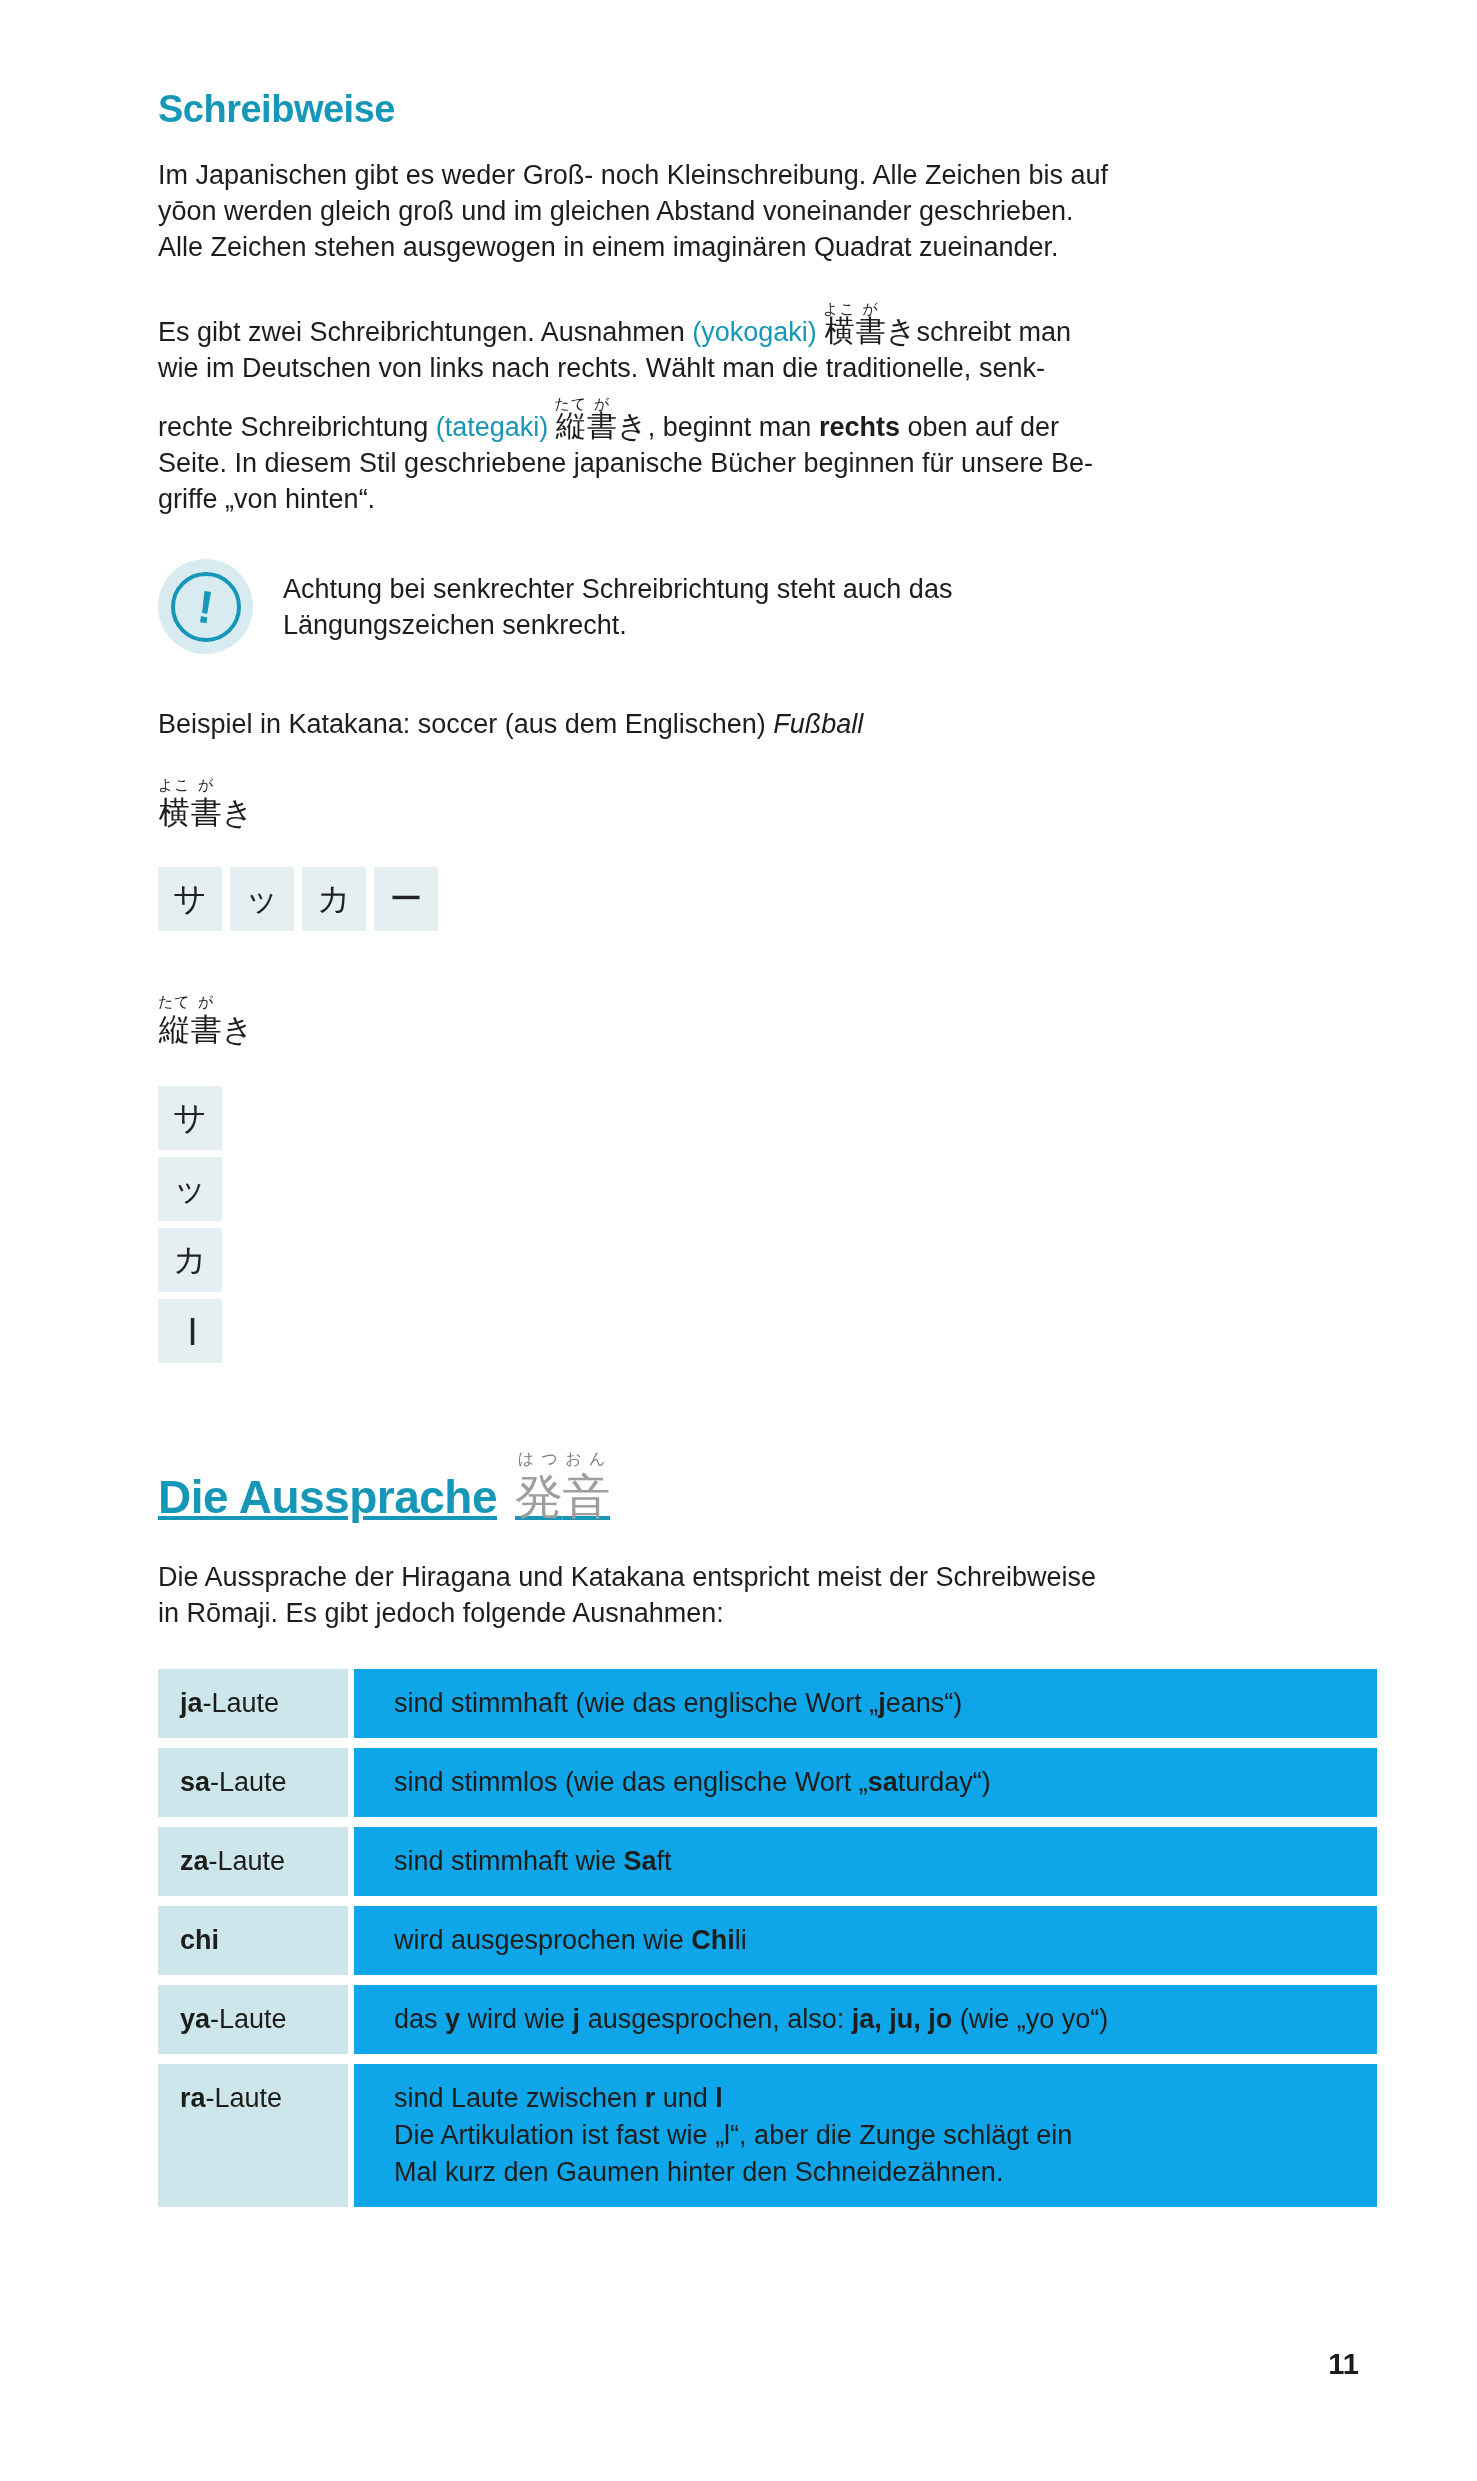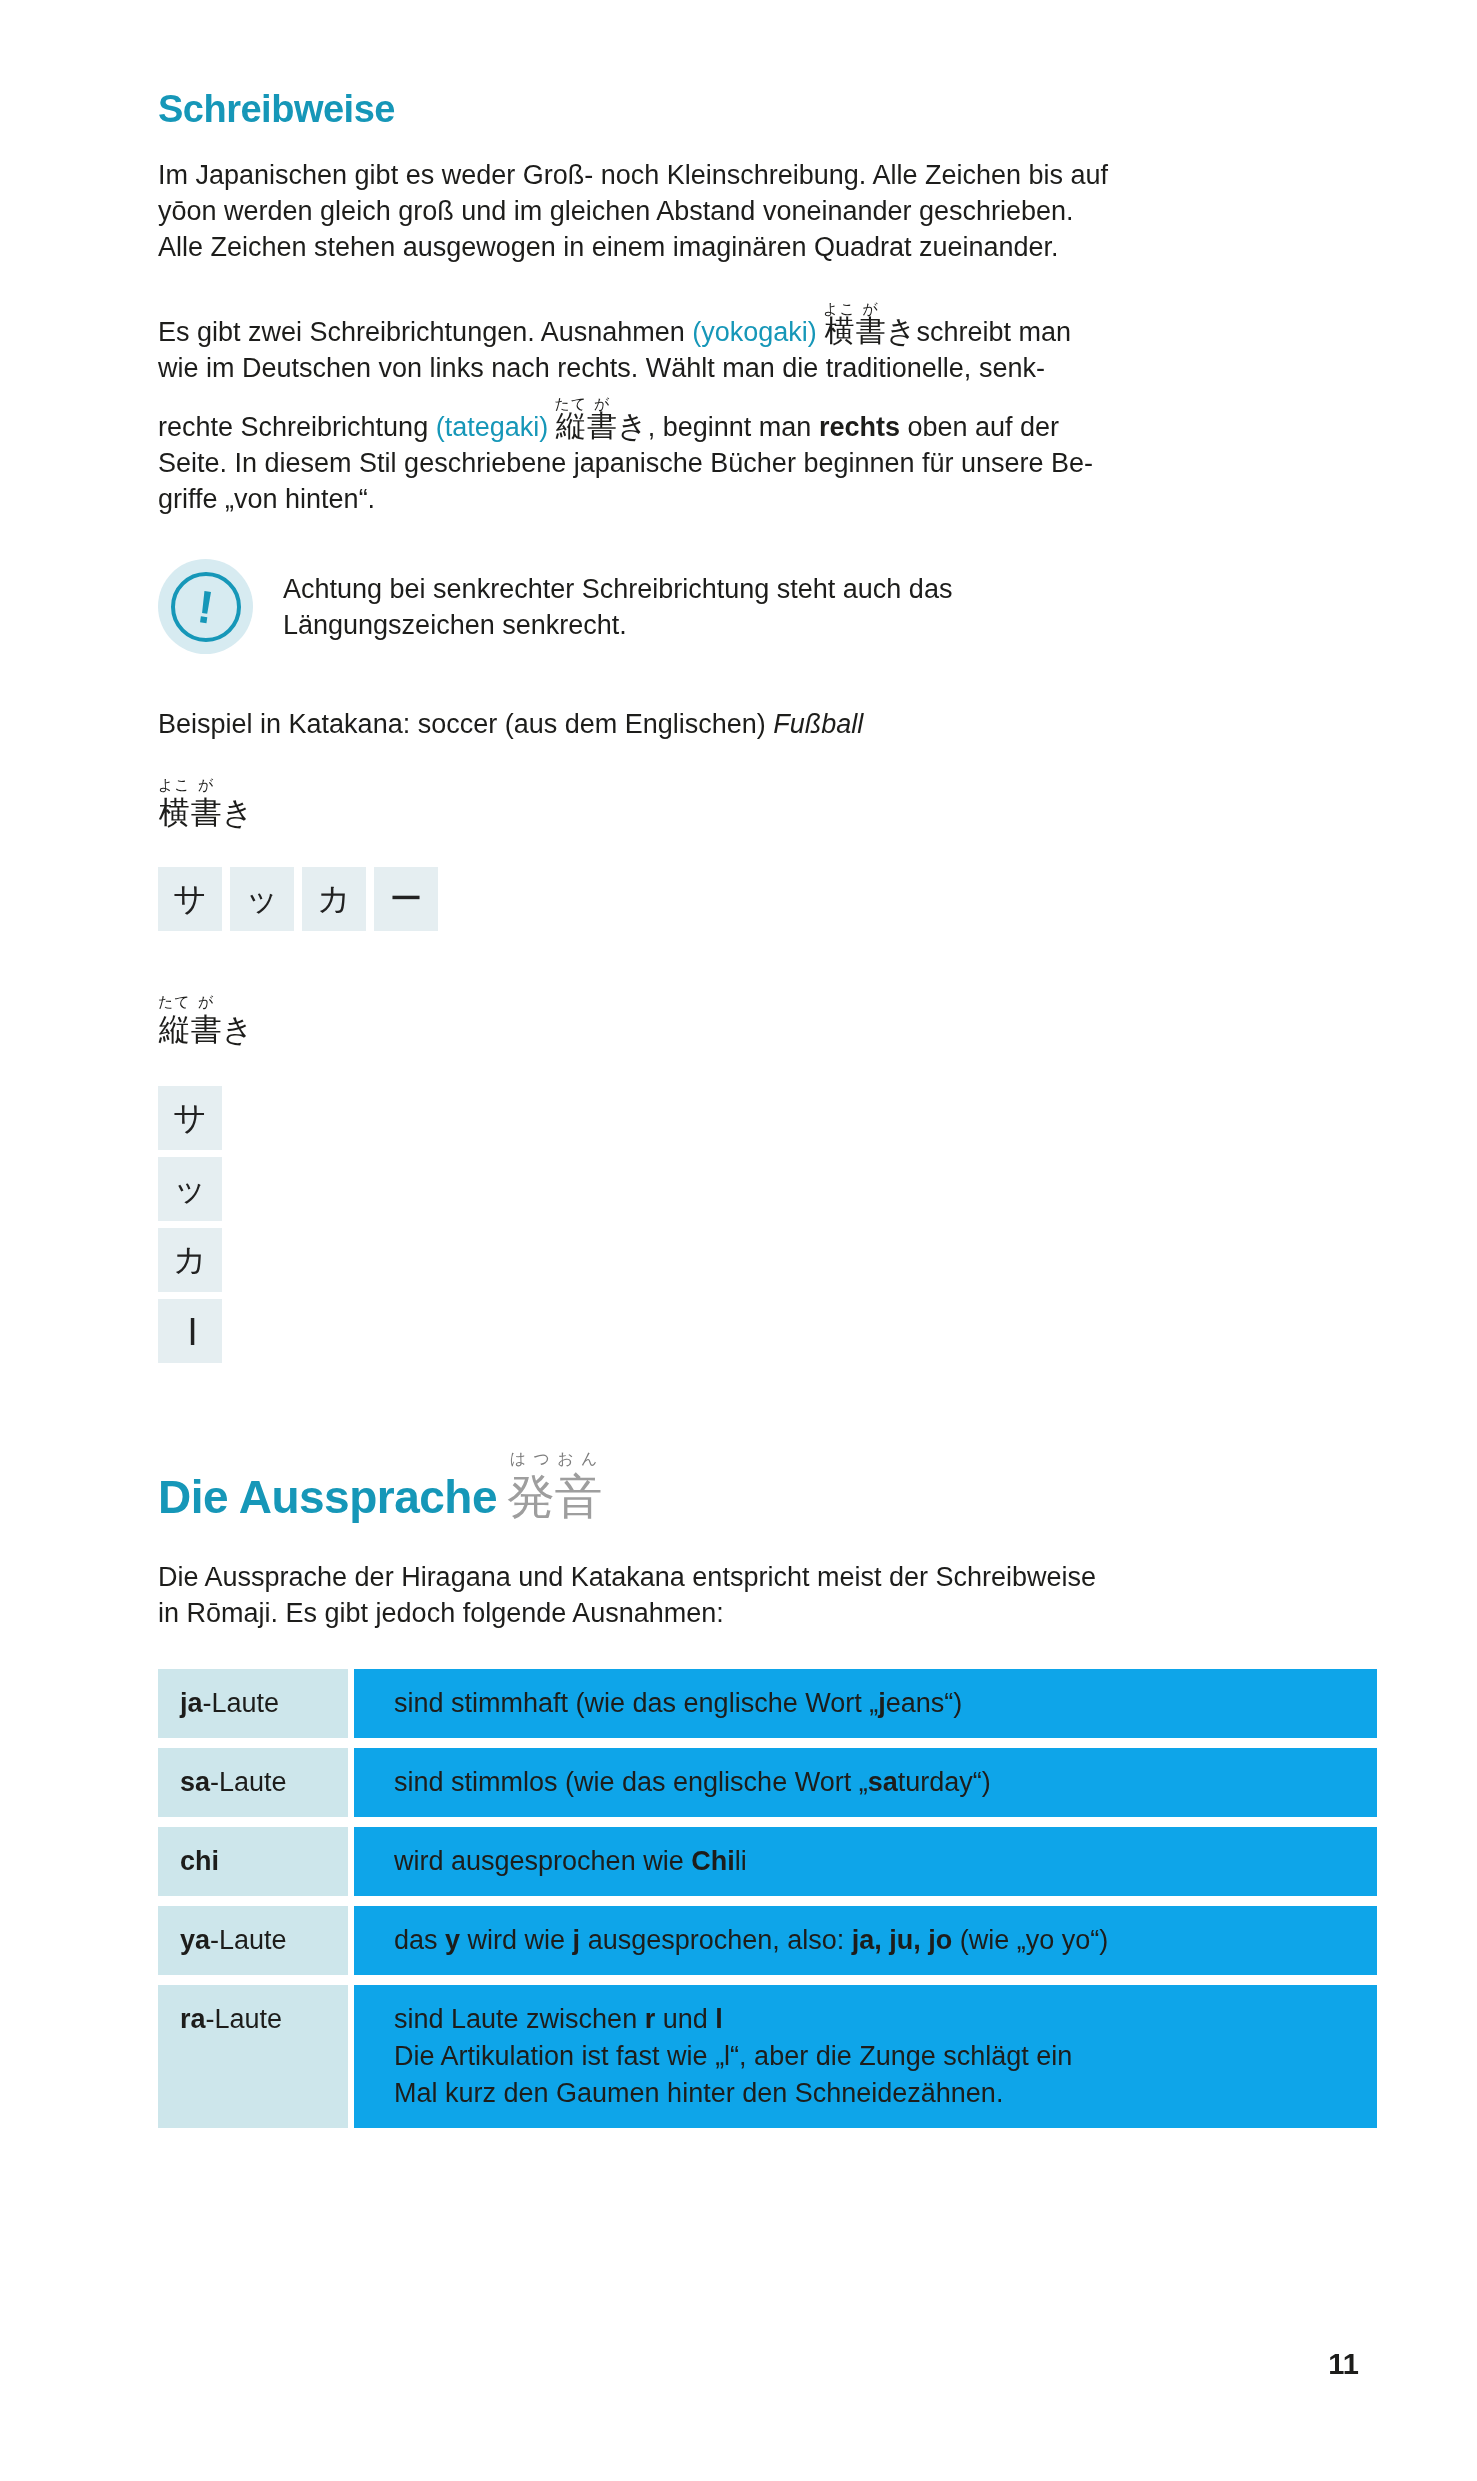--- a/index.html
+++ b/index.html
@@ -8,23 +8,23 @@
     font-family:"Liberation Sans", sans-serif;
     color:#1d1d1b;overflow:hidden;
   }
   main{padding:0 100px 0 158px;}
 
   h1{
     font-size:38px;font-weight:bold;color:#1697b8;
     margin:88px 0 26px 0;letter-spacing:-0.5px;
   }
   h2{
-    display:flex;align-items:baseline;gap:10px;
+    display:flex;align-items:baseline;gap:18px;
     font-size:46px;font-weight:bold;color:#1697b8;
-    margin:86px 0 30px 0;letter-spacing:-0.5px;
+    margin:86px 0 30px 0;letter-spacing:-0.5px;text-decoration:underline;
   }
   .h2jp{font-weight:normal;}
   .h2jp ruby{font-family:"DejaVu Serif", serif;font-size:48px;color:#9e9e9e;font-weight:normal;}
   .h2jp rt{font-size:16px;color:#7d7d7d;letter-spacing:2px;padding-bottom:6px;}
 
   .para{font-size:27px;line-height:36px;margin:0 0 26px 0;}
   .para .line{min-height:36px;}
   .line:has(ruby){padding-top:22px;}
 
   .b, b{font-weight:bold;}
@@ -172,20 +172,26 @@
           <div class="line">sind stimmhaft (wie das englische Wort „<b>j</b>eans“)</div>
         </div>
       </div>
       <div class="trow">
         <div class="tkey"><b>sa</b>-Laute</div>
         <div class="tval">
           <div class="line">sind stimmlos (wie das englische Wort „<b>sa</b>turday“)</div>
         </div>
       </div>
       <div class="trow">
+        <div class="tkey"><b>za</b>-Laute</div>
+        <div class="tval">
+          <div class="line">sind stimmhaft wie <b>Sa</b>ft</div>
+        </div>
+      </div>
+      <div class="trow">
         <div class="tkey"><b>chi</b></div>
         <div class="tval">
           <div class="line">wird ausgesprochen wie <b>Chi</b>li</div>
         </div>
       </div>
       <div class="trow">
         <div class="tkey"><b>ya</b>-Laute</div>
         <div class="tval">
           <div class="line">das <b>y</b> wird wie <b>j</b> ausgesprochen, also: <b>ja, ju, jo</b> (wie „yo yo“)</div>
         </div>

